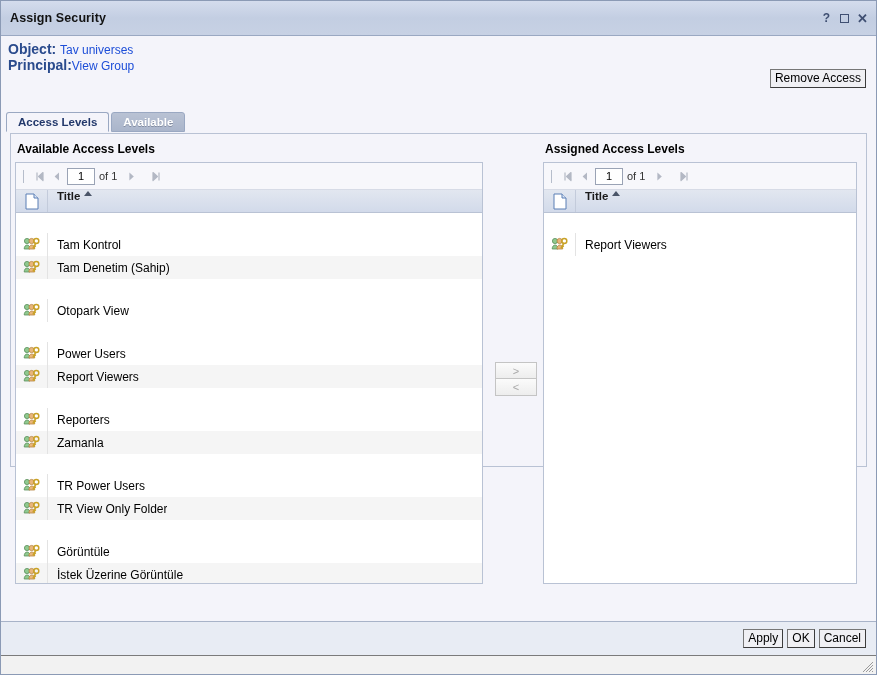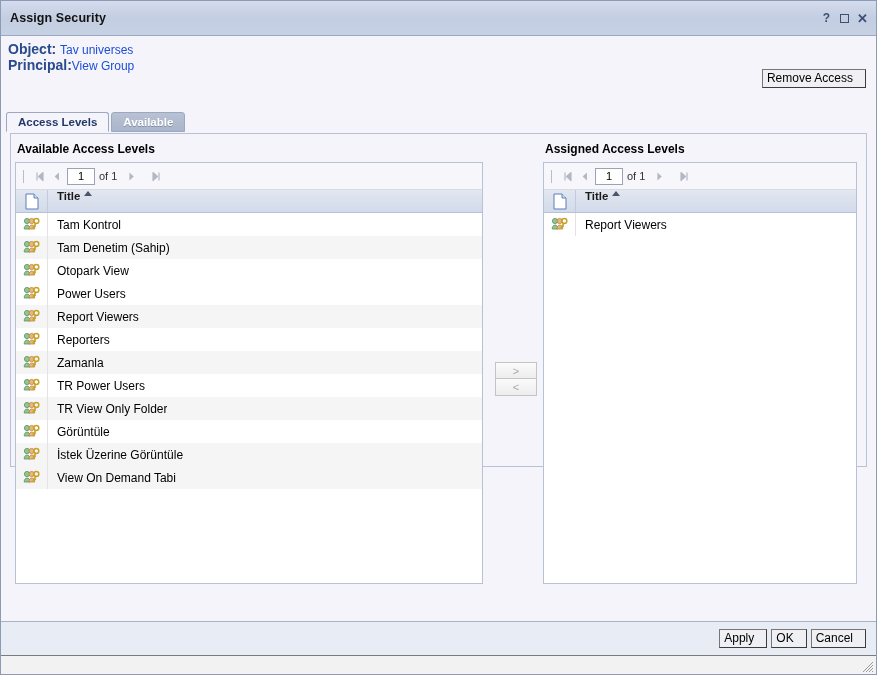--- a/index.html
+++ b/index.html
@@ -131,21 +131,21 @@
     top: 33px;
   }
   .btn-plain {
     font-family: "Liberation Sans", sans-serif;
     font-size: 12px;
     color: #000;
     background: #f0f0f4;
     border: 1px solid #767676;
     border-right-color: #3c3c3c;
     border-bottom-color: #3c3c3c;
-    padding: 1px 12px 2px 4px;
+    padding: 1px 4px 2px 4px;
     line-height: 14px;
     cursor: default;
   }
 
   
   .tabstrip {
     position: relative;
     height: 22px;
     flex: 0 0 auto;
     padding-left: 5px;
@@ -316,21 +316,21 @@
     overflow: hidden;
     background: #ffffff;
   }
   .row {
     height: 23px;
     display: flex;
     align-items: center;
     box-sizing: border-box;
     cursor: default;
   }
-  .row.odd { background: #ffffff; }
+  .row.odd { background: #ffffff; margin-top: 20px; }
   .row.even { background: #f5f5f5; }
   .row-icon {
     width: 32px;
     display: flex;
     align-items: center;
     justify-content: center;
     border-right: 1px solid #e3e3e3;
     height: 100%;
     box-sizing: border-box;
     flex: 0 0 auto;

